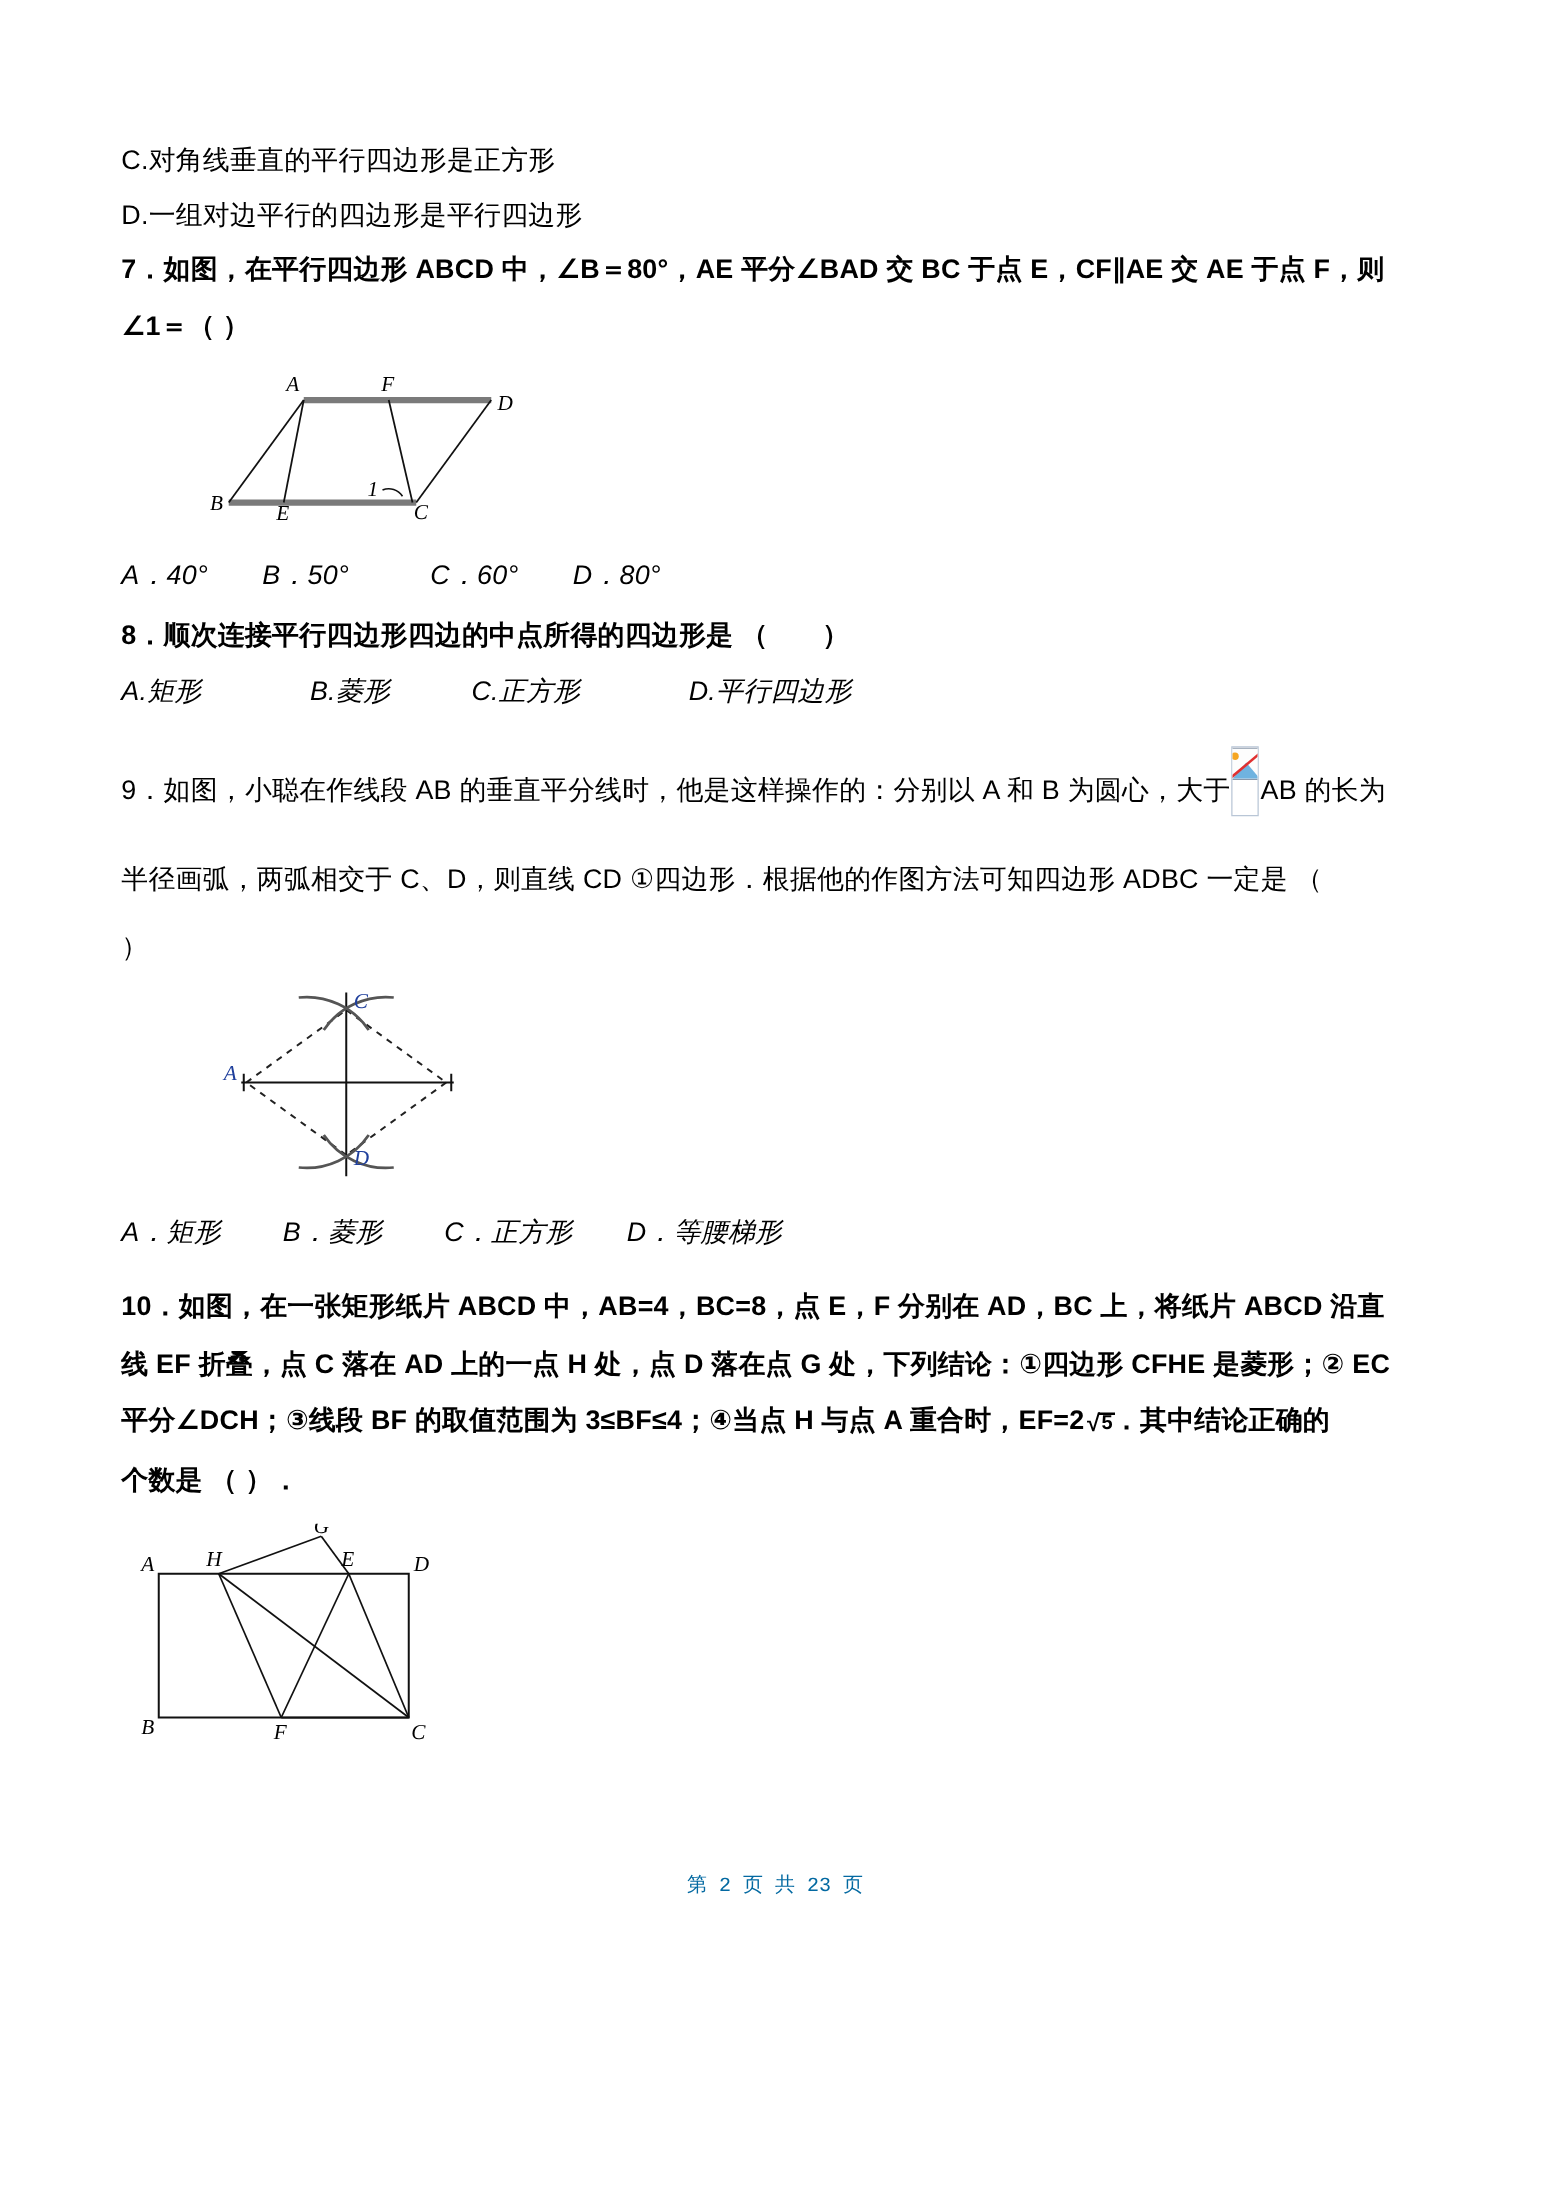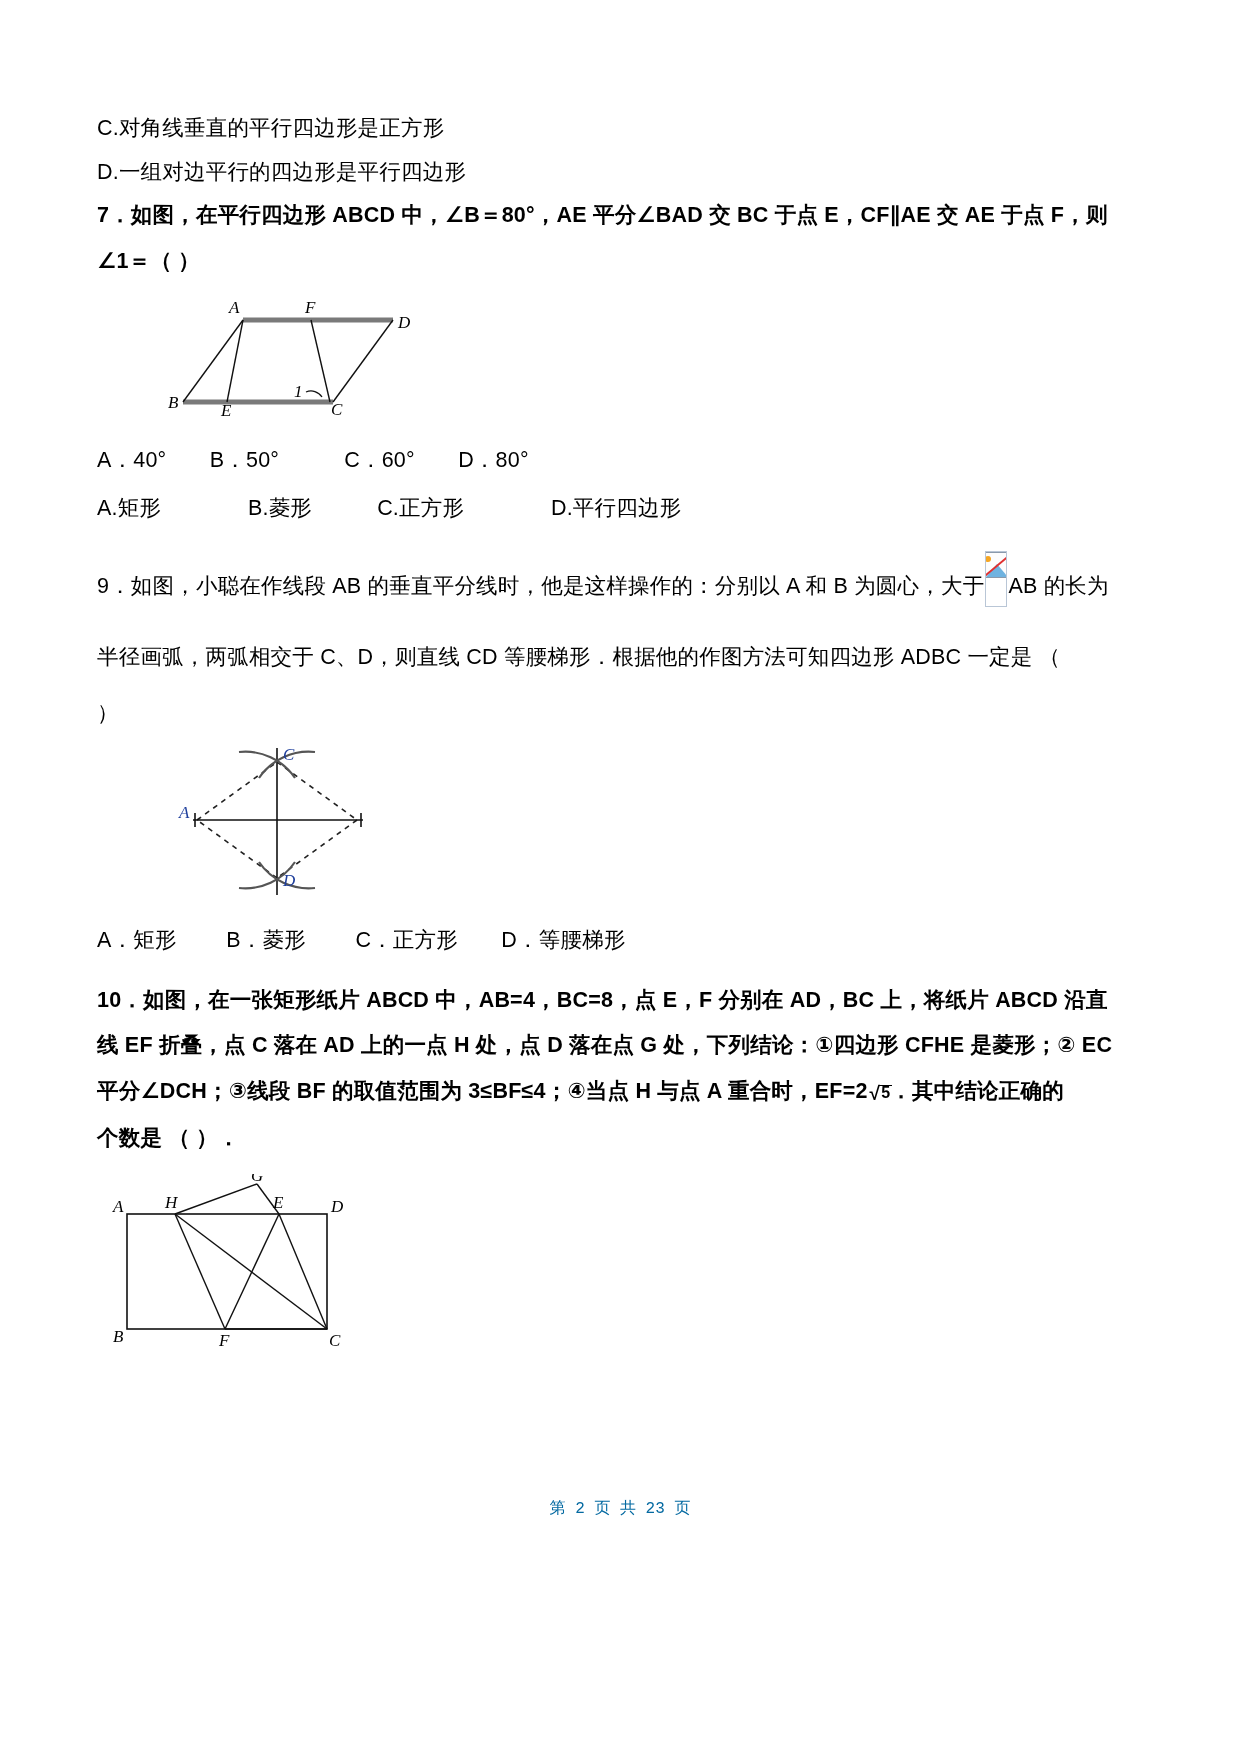--- a/index.html
+++ b/index.html
@@ -38,20 +38,21 @@
     color: #000;
   }
 
   .para {
     margin-bottom: 22px;
   }
 
   .opts {
     font-size: 21.5px;
     white-space: pre;
+    font-style: italic;
   }
 
   .q-line { margin-bottom: 24px; font-weight: bold; }
 
   
   .fig {
     position: relative;
   }
 
   .fig svg { display: block; }
@@ -189,35 +190,36 @@
           <text class="label-it" x="56" y="120">E</text>
           <text class="label-it" x="166" y="119">C</text>
           <text class="label-it" x="129" y="101">1</text>
         </svg>
       </div>
 
       <div class="line opts" style="margin-top:34px; margin-bottom:26px;">A．40°　　B．50°　　　C．60°　　D．80°</div>
     </div>
 
     <div>
+      <div class="line q-line">8．顺次连接平行四边形四边的中点所得的四边形是 （　　）</div>
       <div class="line opts" style="margin-bottom:32px;">A.矩形　　　　B.菱形　　　C.正方形　　　　D.平行四边形</div>
     </div>
 
     <div>
       <div class="line" style="margin-bottom:40px;">
         <span>9．如图，小聪在作线段 AB 的垂直平分线时，他是这样操作的：分别以 A 和 B 为圆心，大于</span><span class="broken-img">
             <span class="pic">
               <span class="sun"></span>
               <span class="mtn"></span>
             </span>
             <span class="slash"></span>
         </span><span>AB 的长为</span>
       </div>
 
-      <div class="line" style="margin-bottom:34px;">半径画弧，两弧相交于 C、D，则直线 CD 等腰梯形．根据他的作图方法可知四边形 ADBC 一定是 （</div>
+      <div class="line" style="margin-bottom:34px;">半径画弧，两弧相交于 C、D，则直线 CD ①四边形．根据他的作图方法可知四边形 ADBC 一定是 （</div>
       <div class="line" style="margin-bottom:6px;">）</div>
 
       <div class="fig fig-9">
         <svg width="220" height="160" viewBox="0 0 220 160" xmlns="http://www.w3.org/2000/svg">
 
           <line x1="20" y1="80" x2="100" y2="22" stroke="#222" stroke-width="1.6" stroke-dasharray="5,5"></line>
           <line x1="100" y1="22" x2="180" y2="80" stroke="#222" stroke-width="1.6" stroke-dasharray="5,5"></line>
           <line x1="180" y1="80" x2="100" y2="138" stroke="#222" stroke-width="1.6" stroke-dasharray="5,5"></line>
           <line x1="100" y1="138" x2="20" y2="80" stroke="#222" stroke-width="1.6" stroke-dasharray="5,5"></line>
 

